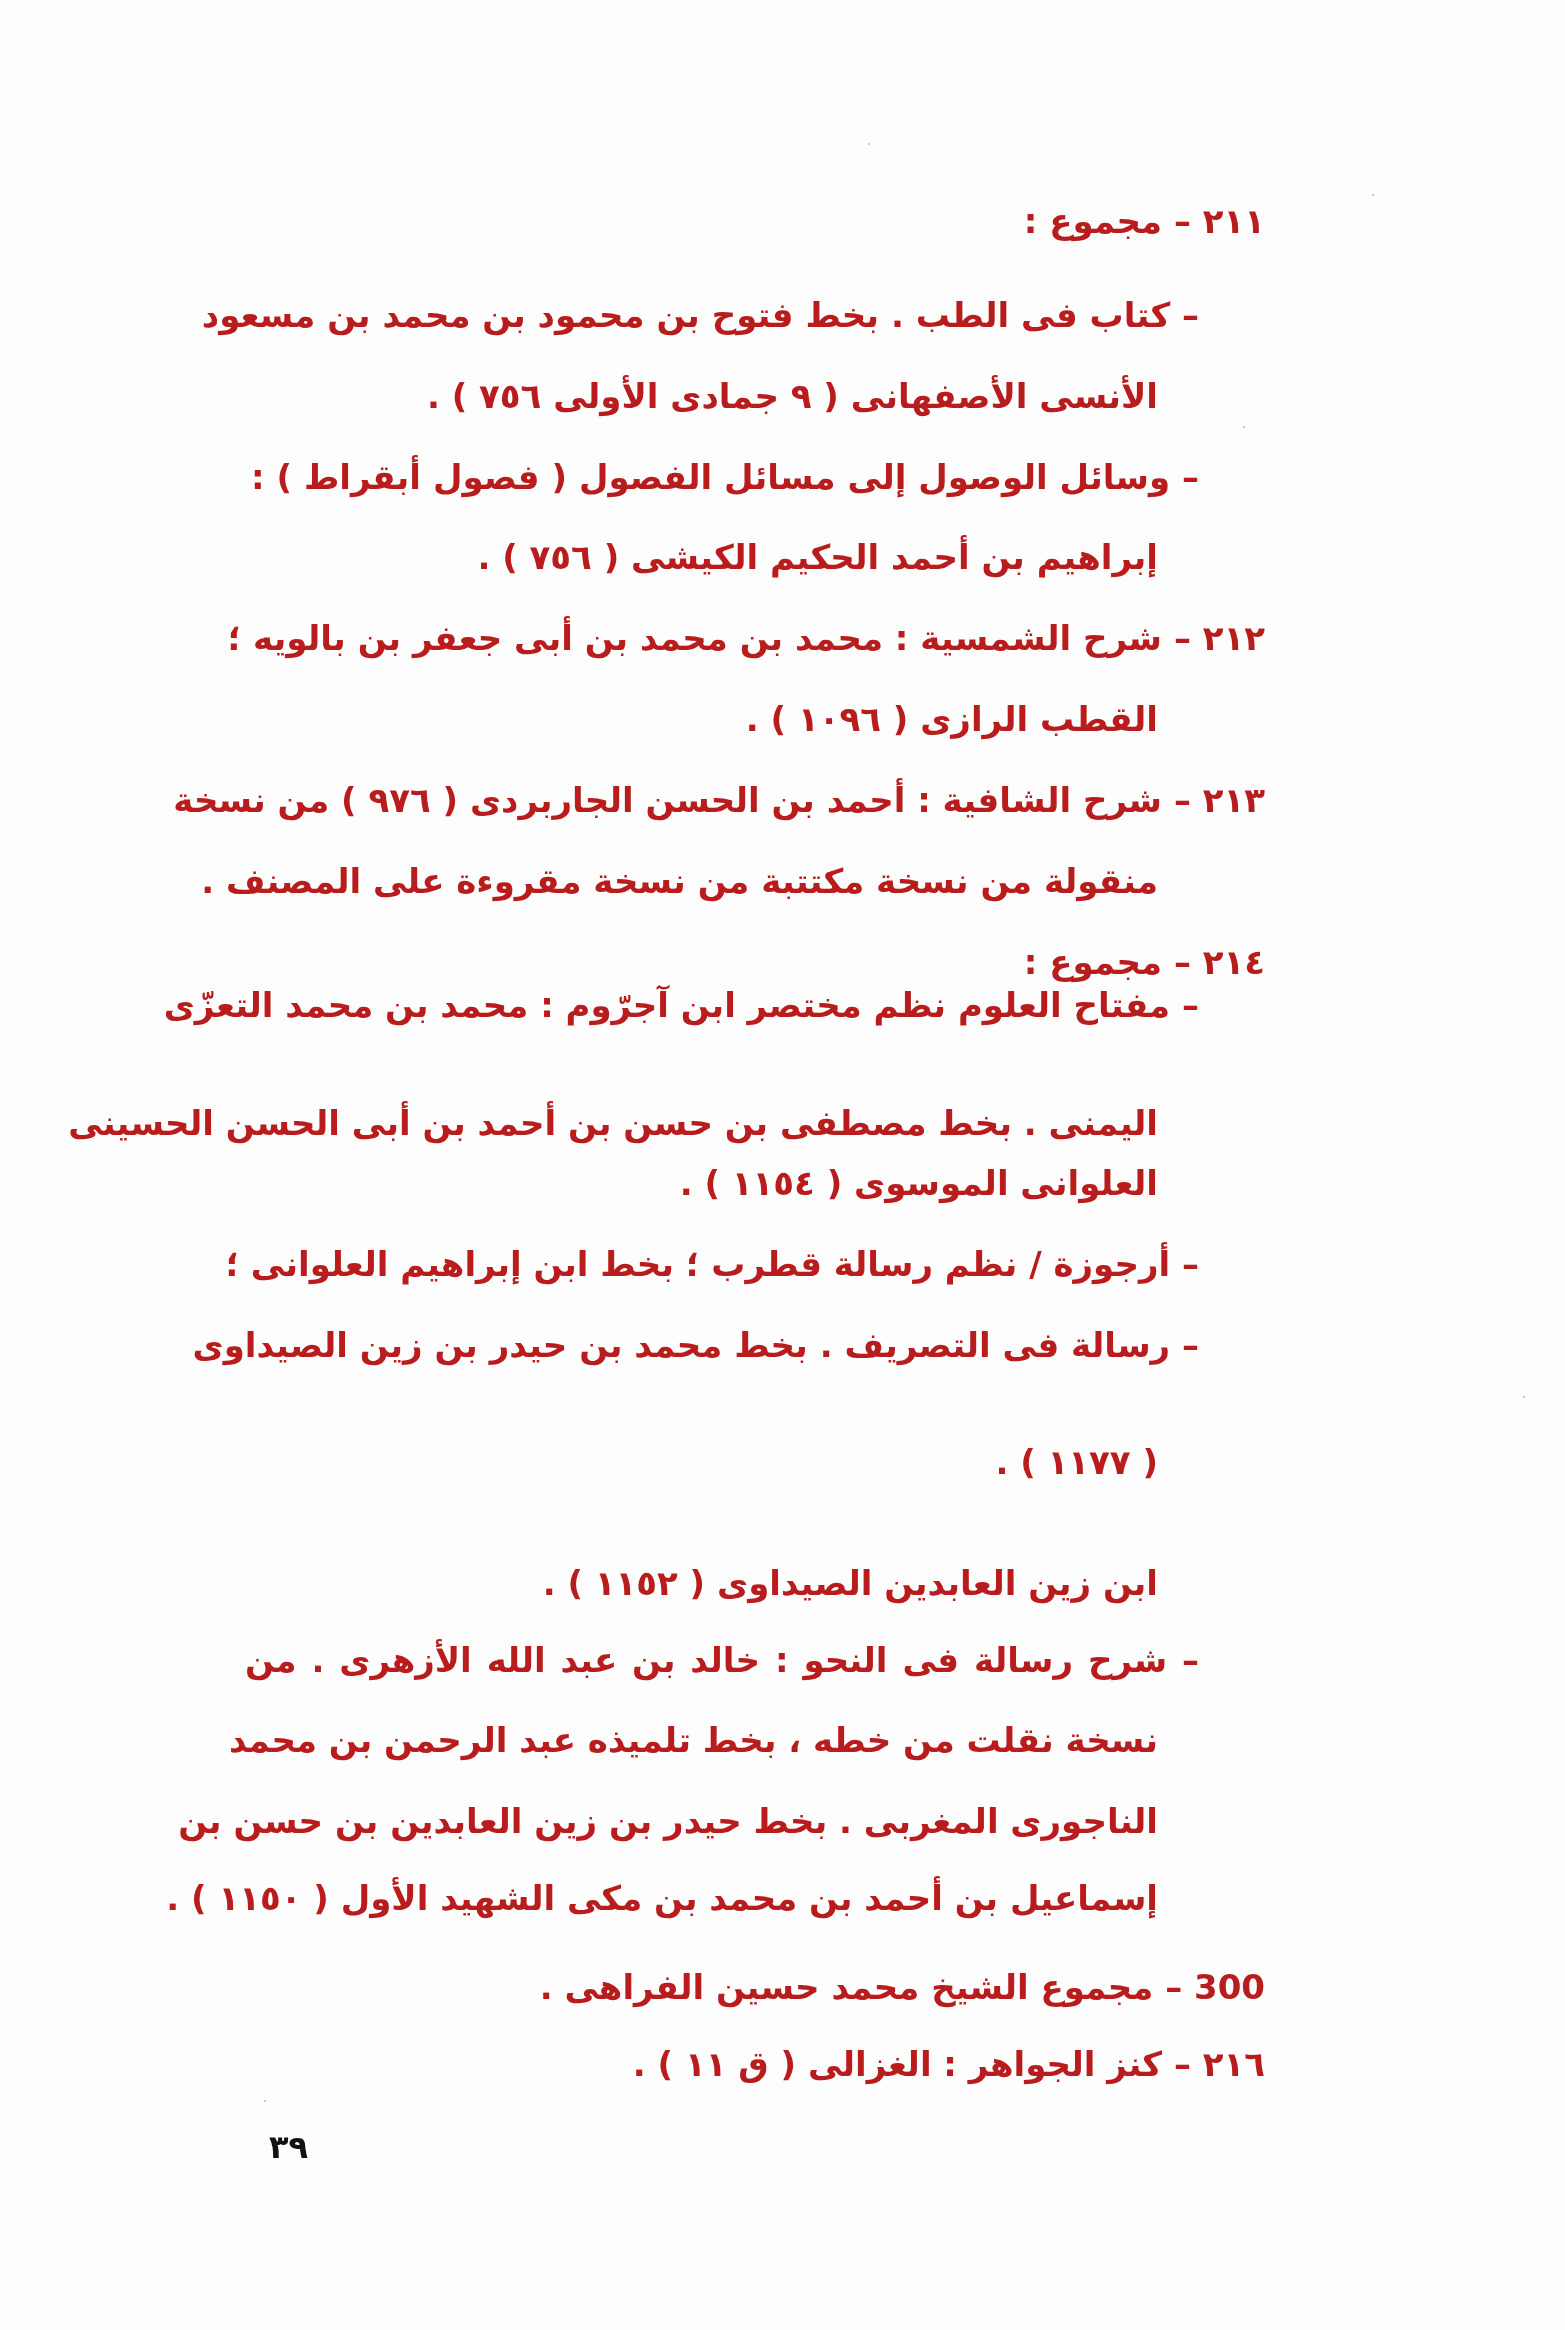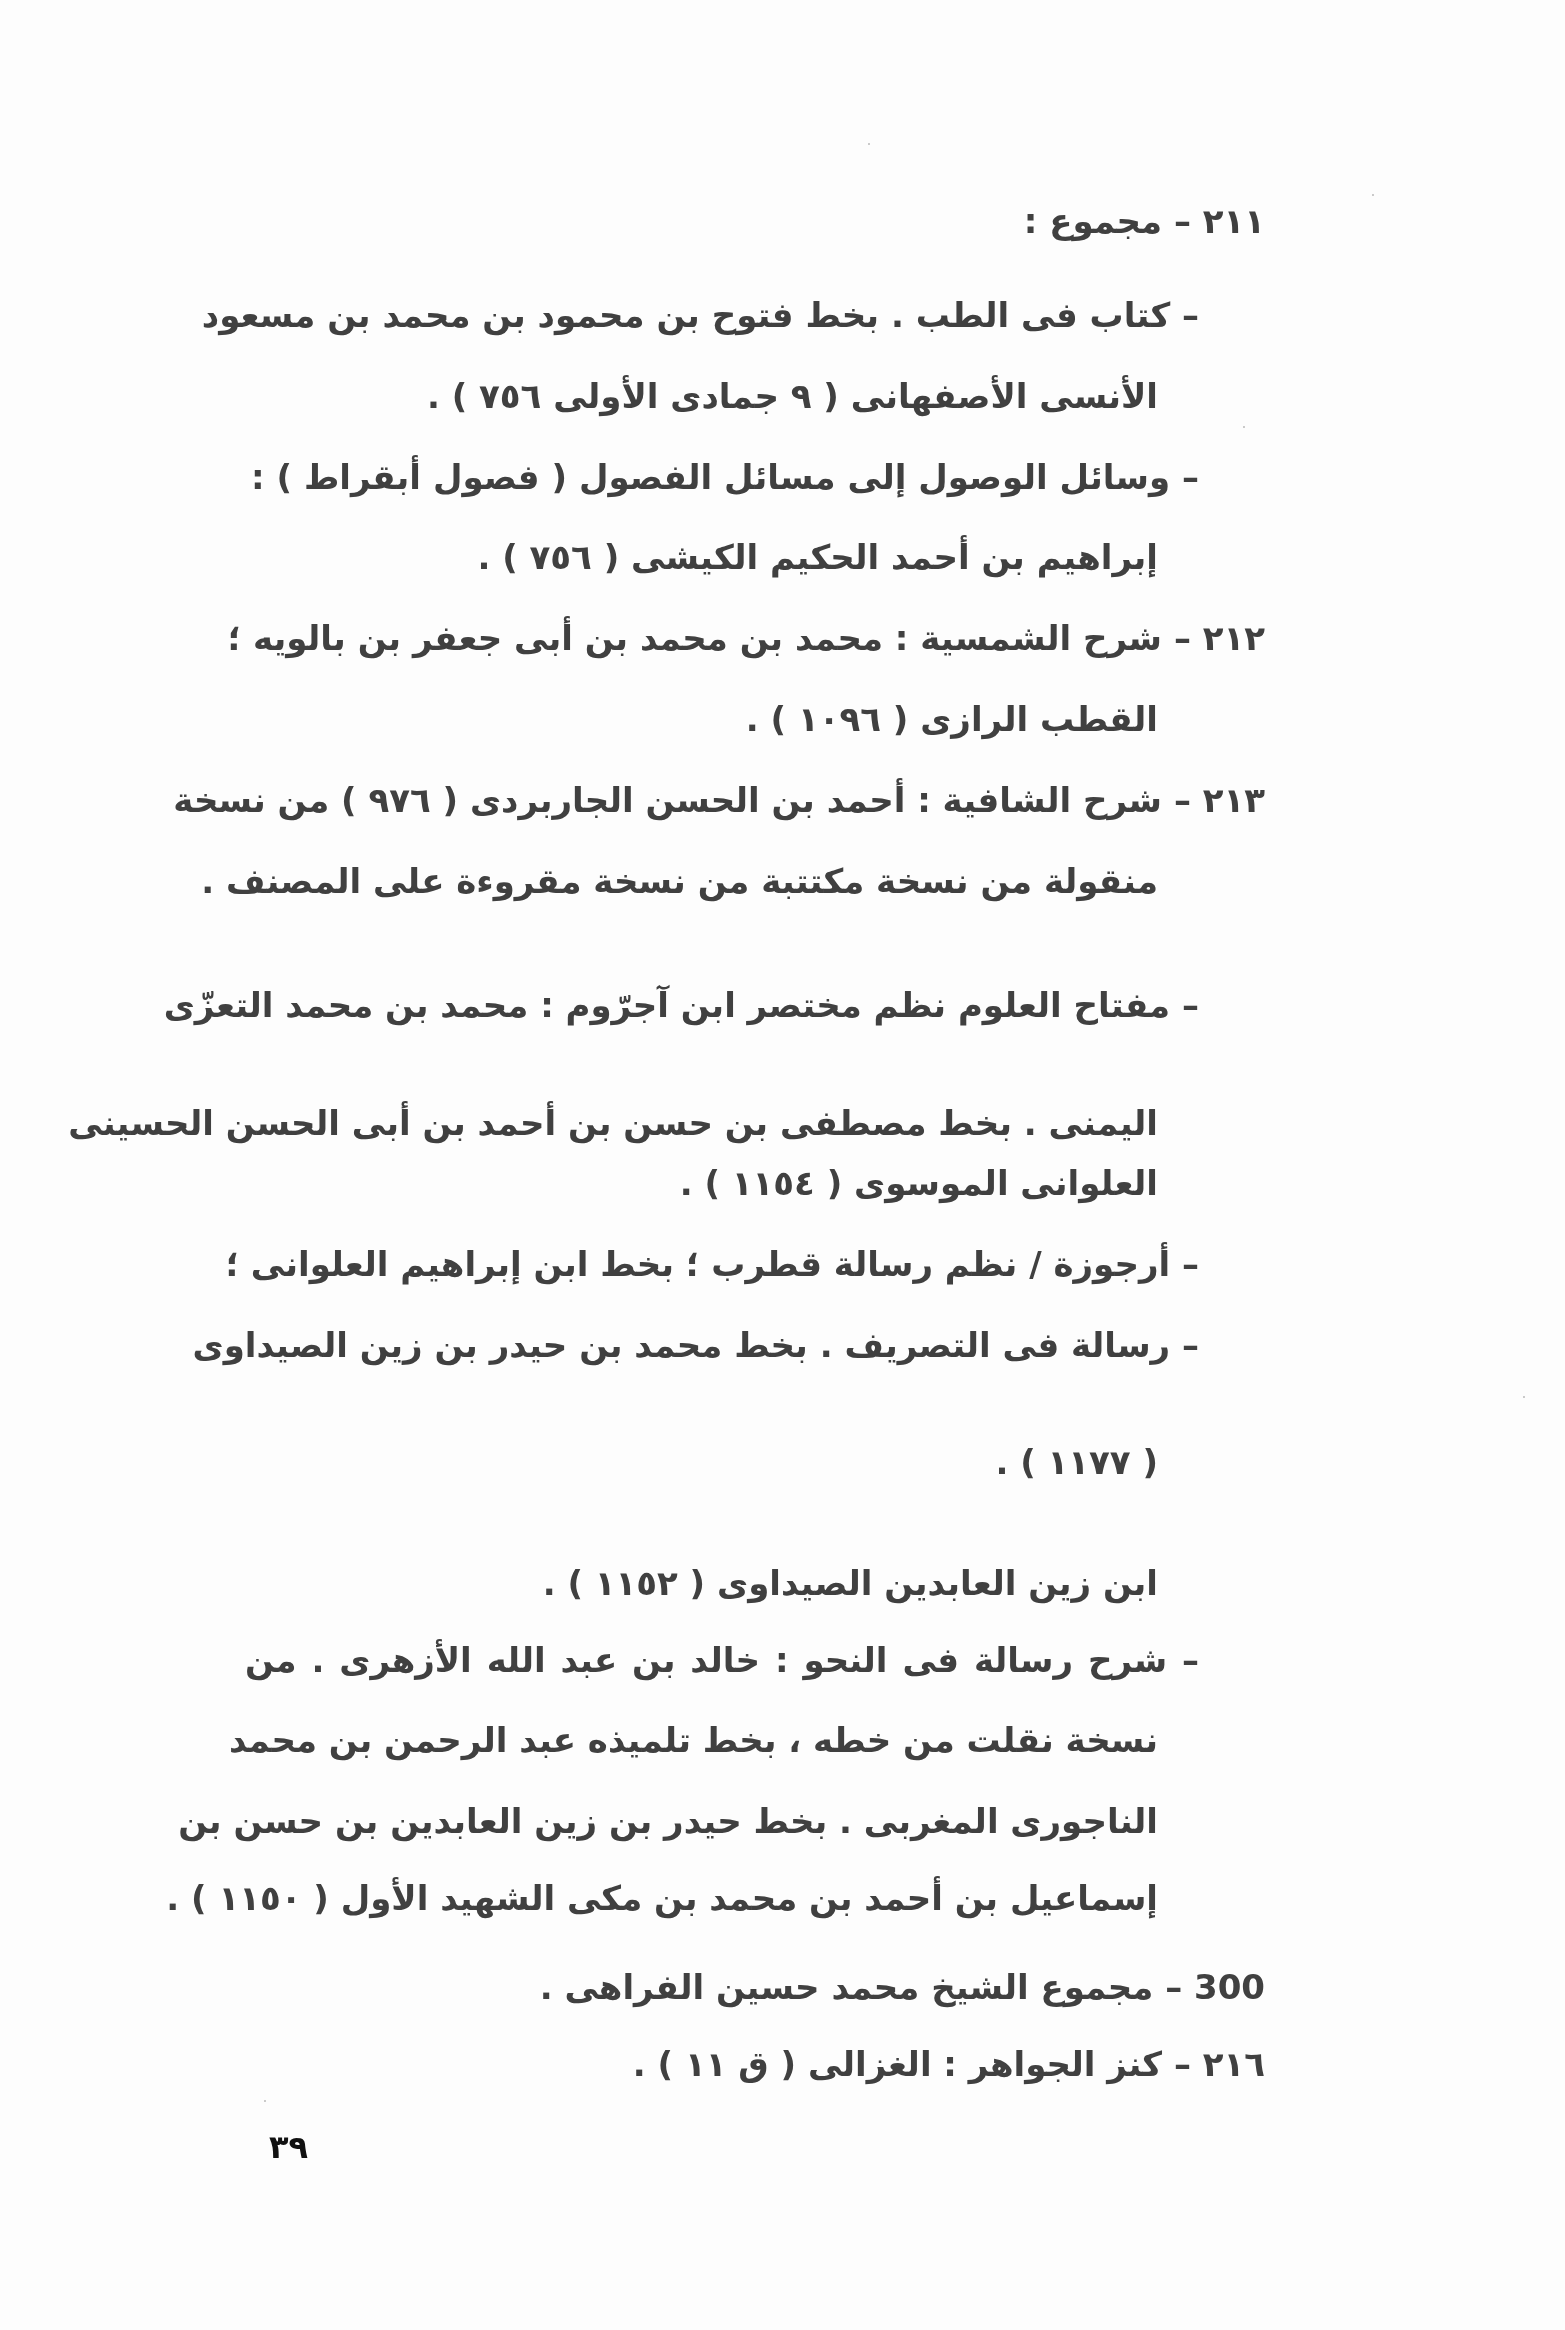--- a/index.html
+++ b/index.html
@@ -8,21 +8,21 @@
     position: absolute; left: 0; top: 0; width: 1565px; height: 2330px;
     background: #fdfdfd;
   }
   .line {
     position: absolute;
     direction: rtl;
     font-family: "DejaVu Sans", sans-serif;
     font-weight: bold;
     font-size: 34px;
     line-height: 68px;
-    color: #404040;
+    color: #b91c1c;
     white-space: nowrap;
   }
   
   .l-head { right: 300px; }
   
   .l-dash { right: 366px; }
   
   .l-cont { right: 407px; }
   .justify { left: 245px; text-align: justify; text-align-last: justify; }
   .page-num {
@@ -42,20 +42,21 @@
   <div class="line l-cont" style="top:362px;">الأنسى الأصفهانى ( ٩ جمادى الأولى ٧٥٦ ) .</div>
   <div class="line l-dash justify" style="top:443px;margin-left:6px;">– وسائل الوصول إلى مسائل الفصول ( فصول أبقراط ) :</div>
   <div class="line l-cont" style="top:523px;">إبراهيم بن أحمد الحكيم الكيشى ( ٧٥٦ ) .</div>
 
   <div class="line l-head justify" style="top:604px;">٢١٢ – شرح الشمسية : محمد بن محمد بن أبى جعفر بن بالويه ؛</div>
   <div class="line l-cont" style="top:685px;">القطب الرازى ( ١٠٩٦ ) .</div>
 
   <div class="line l-head justify" style="top:766px;">٢١٣ – شرح الشافية : أحمد بن الحسن الجاربردى ( ٩٧٦ ) من نسخة</div>
   <div class="line l-cont" style="top:847px;">منقولة من نسخة مكتتبة من نسخة مقروءة على المصنف .</div>
 
+  <div class="line l-head" style="top:928px;">٢١٤ – مجموع :</div>
   <div class="line l-dash justify" style="top:971px;">– مفتاح العلوم نظم مختصر ابن آجرّوم : محمد بن محمد التعزّى</div>
   <div class="line l-cont justify" style="top:1089px;">اليمنى . بخط مصطفى بن حسن بن أحمد بن أبى الحسن الحسينى</div>
   <div class="line l-cont" style="top:1149px;">العلوانى الموسوى ( ١١٥٤ ) .</div>
   <div class="line l-dash" style="top:1230px; left:272px;">– أرجوزة / نظم رسالة قطرب ؛ بخط ابن إبراهيم العلوانى ؛</div>
   <div class="line l-dash justify" style="top:1311px;">– رسالة فى التصريف . بخط محمد بن حيدر بن زين الصيداوى</div>
   <div class="line l-cont" style="top:1428px;">( ١١٧٧ ) .</div>
   <div class="line l-cont" style="top:1549px;">ابن زين العابدين الصيداوى ( ١١٥٢ ) .</div>
   <div class="line l-dash justify" style="top:1626px;">– شرح رسالة فى النحو : خالد بن عبد الله الأزهرى . من</div>
   <div class="line l-cont justify" style="top:1706px;">نسخة نقلت من خطه ، بخط تلميذه عبد الرحمن بن محمد</div>
   <div class="line l-cont justify" style="top:1787px;">الناجورى المغربى . بخط حيدر بن زين العابدين بن حسن بن</div>

